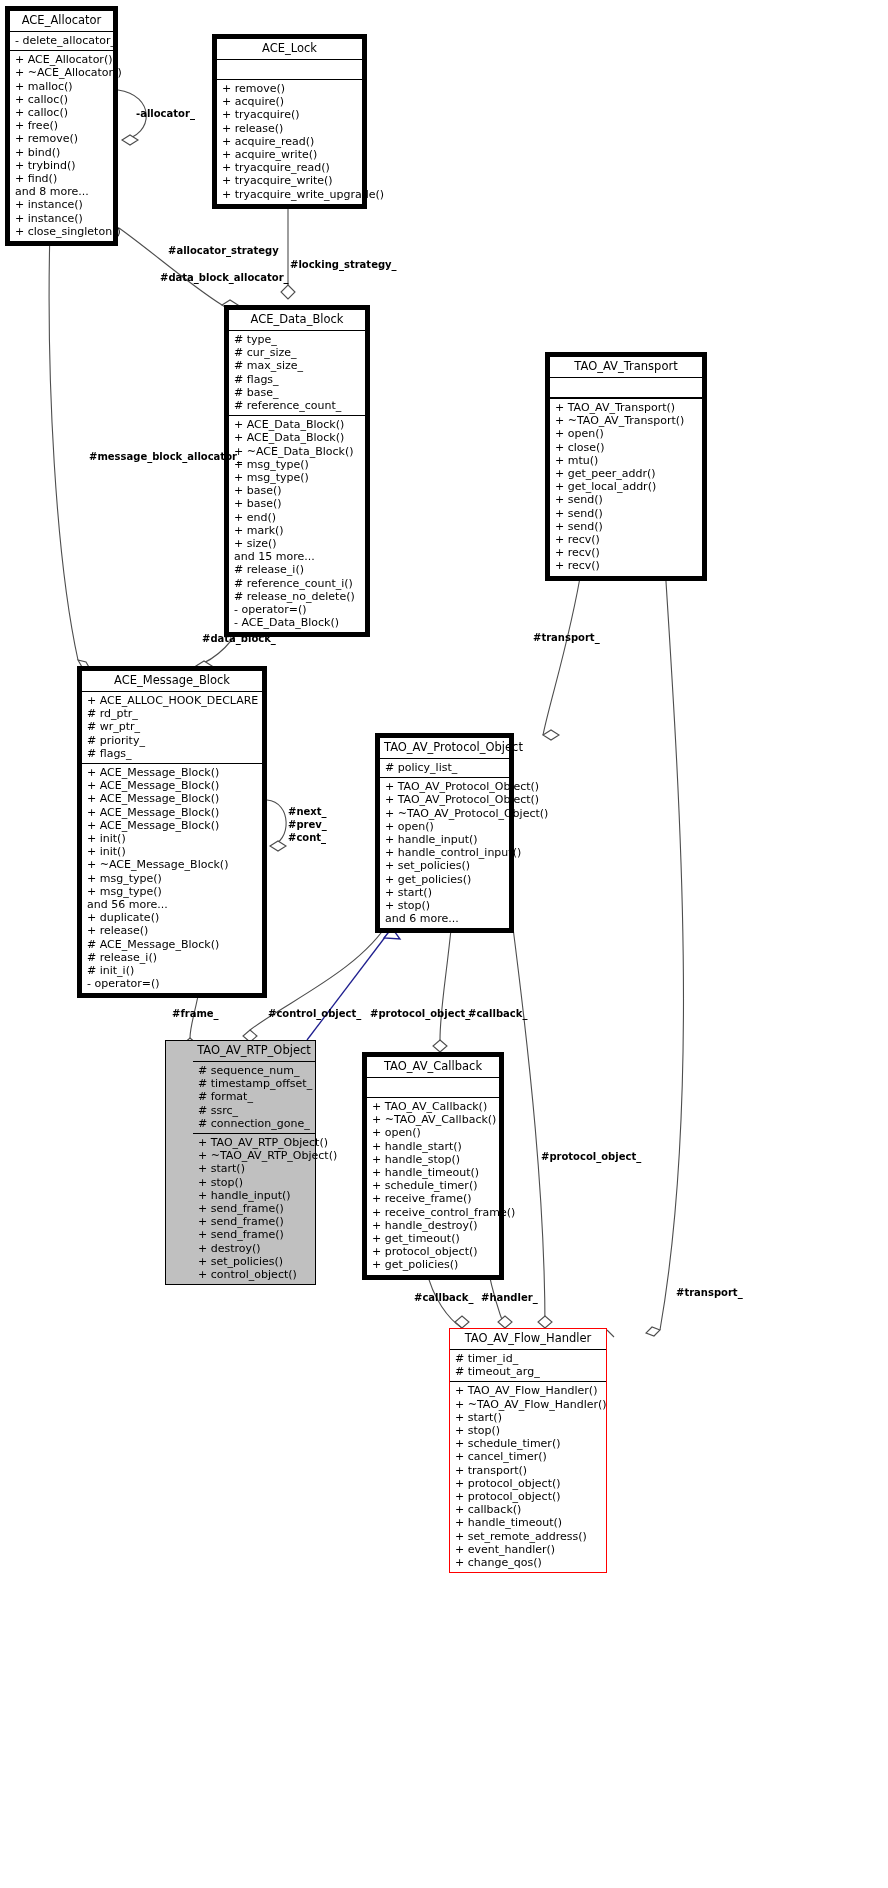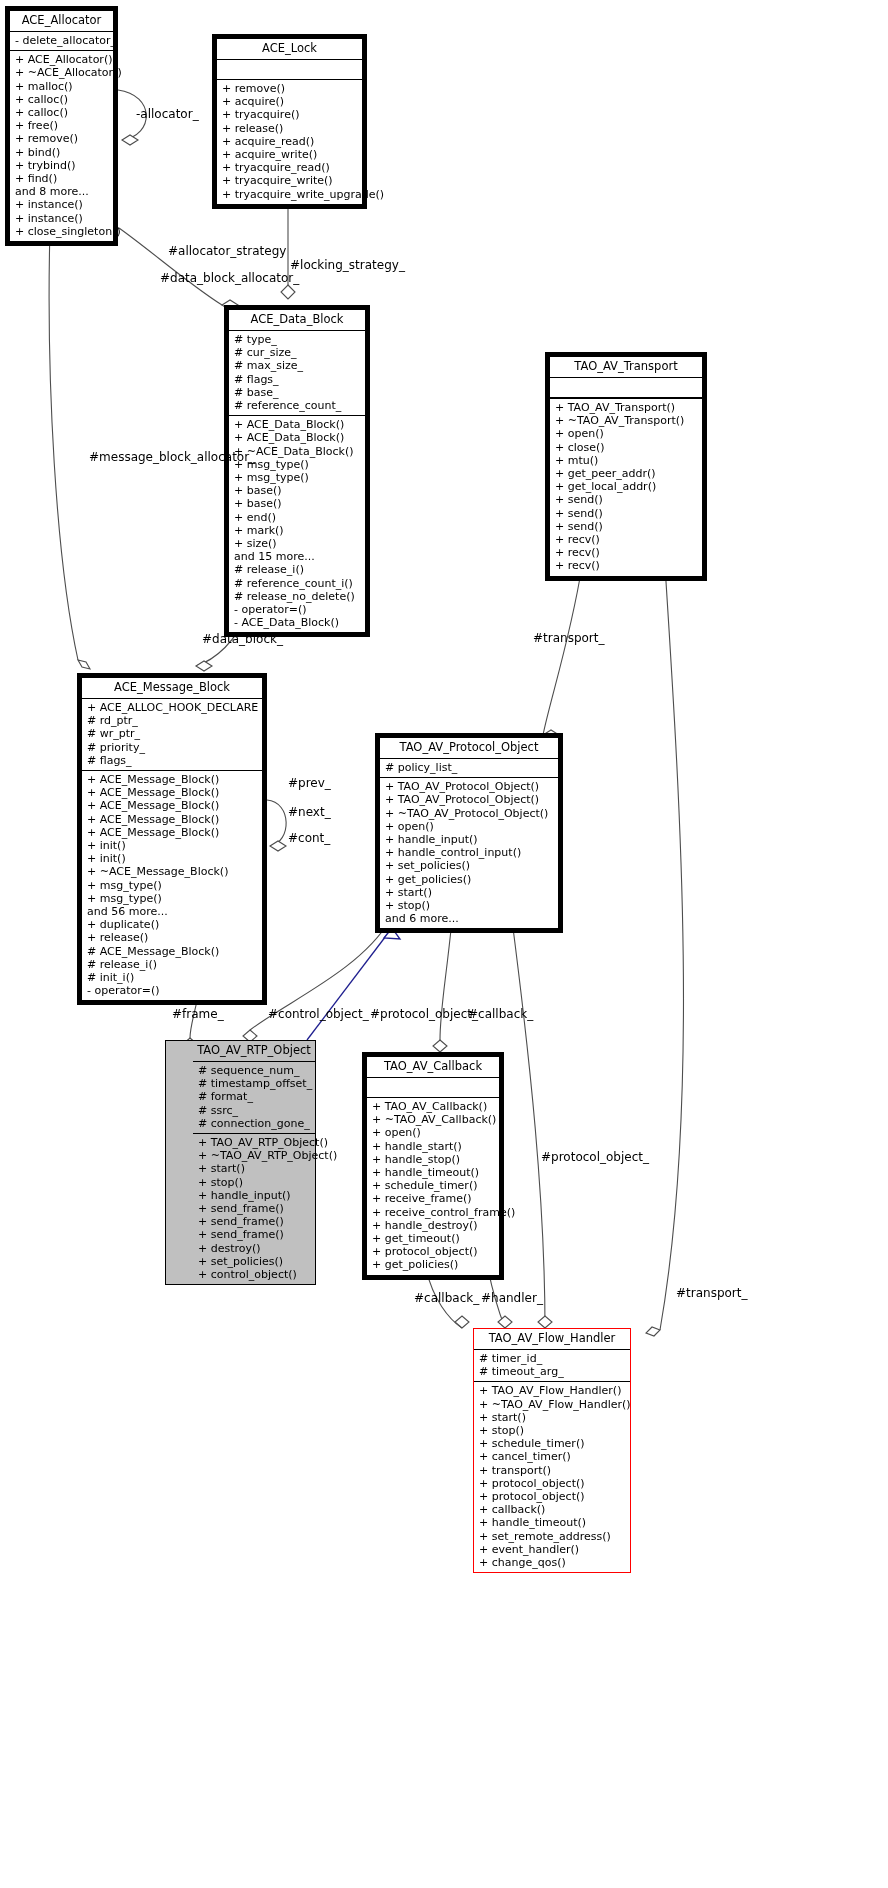--- a/index.html
+++ b/index.html
@@ -58,26 +58,27 @@
   .uml .attrs.empty{
     min-height:14px;
   }
   .uml .row{
     white-space:nowrap;
     line-height:13.2px;
     font-size:11px;
   }
   .edge-label{
     position:absolute;
-    font-size:12px;
+    font-size:10px;
     line-height:12px;
     white-space:nowrap;
     color:#000000;
     z-index:6;
     background:transparent;
+    font-weight:bold;
   }
   svg.edges path, svg.edges line{
     fill:none;
     stroke:#4d4d4d;
     stroke-width:1.1;
   }
   svg.edges .blue{
     stroke:#1f1f8f;
     stroke-width:1.3;
   }
@@ -153,21 +154,21 @@
 
   <div class="edge-label" style="left:160px; top:272px;">#data_block_allocator_</div>
 
   <div class="edge-label" style="left:290px; top:259px;">#locking_strategy_</div>
 
   <div class="edge-label" style="left:89px; top:451px;">#message_block_allocator_</div>
 
   <div class="edge-label" style="left:202px; top:633px;">#data_block_</div>
 
   <div class="edge-label" style="left:288px; top:806px;">#next_</div>
-  <div class="edge-label" style="left:288px; top:777px;">#prev_</div>
+  <div class="edge-label" style="left:288px; top:819px;">#prev_</div>
   <div class="edge-label" style="left:288px; top:832px;">#cont_</div>
 
   <div class="edge-label" style="left:533px; top:632px;">#transport_</div>
 
   <div class="edge-label" style="left:676px; top:1287px;">#transport_</div>
 
   <div class="edge-label" style="left:172px; top:1008px;">#frame_</div>
 
   <div class="edge-label" style="left:268px; top:1008px;">#control_object_</div>
 
@@ -249,21 +250,21 @@
       <div class="row">+ size()</div>
       <div class="row">and 15 more...</div>
       <div class="row"># release_i()</div>
       <div class="row"># reference_count_i()</div>
       <div class="row"># release_no_delete()</div>
       <div class="row">- operator=()</div>
       <div class="row">- ACE_Data_Block()</div>
     </div>
   </div>
 
-  <div class="uml" style="left:77px; top:666px; width:190px;margin-top:7px;">
+  <div class="uml" style="left:77px; top:666px; width:190px;">
     <div class="title">ACE_Message_Block</div>
     <div class="sep"></div>
     <div class="attrs">
       <div class="row">+ ACE_ALLOC_HOOK_DECLARE</div>
       <div class="row"># rd_ptr_</div>
       <div class="row"># wr_ptr_</div>
       <div class="row"># priority_</div>
       <div class="row"># flags_</div>
     </div>
     <div class="sep"></div>
@@ -303,21 +304,21 @@
       <div class="row">+ get_local_addr()</div>
       <div class="row">+ send()</div>
       <div class="row">+ send()</div>
       <div class="row">+ send()</div>
       <div class="row">+ recv()</div>
       <div class="row">+ recv()</div>
       <div class="row">+ recv()</div>
     </div>
   </div>
 
-  <div class="uml" style="left:375px; top:733px; width:188px;">
+  <div class="uml" style="left:375px; top:733px; width:139px;">
     <div class="title">TAO_AV_Protocol_Object</div>
     <div class="sep"></div>
     <div class="attrs">
       <div class="row"># policy_list_</div>
     </div>
     <div class="sep"></div>
     <div class="ops">
       <div class="row">+ TAO_AV_Protocol_Object()</div>
       <div class="row">+ TAO_AV_Protocol_Object()</div>
       <div class="row">+ ~TAO_AV_Protocol_Object()</div>
@@ -373,21 +374,21 @@
       <div class="row">+ schedule_timer()</div>
       <div class="row">+ receive_frame()</div>
       <div class="row">+ receive_control_frame()</div>
       <div class="row">+ handle_destroy()</div>
       <div class="row">+ get_timeout()</div>
       <div class="row">+ protocol_object()</div>
       <div class="row">+ get_policies()</div>
     </div>
   </div>
 
-  <div class="uml redbox" style="left:449px; top:1328px; width:158px;margin-left:24px;">
+  <div class="uml redbox" style="left:449px; top:1328px; width:158px;">
     <div class="title">TAO_AV_Flow_Handler</div>
     <div class="sep"></div>
     <div class="attrs">
       <div class="row"># timer_id_</div>
       <div class="row"># timeout_arg_</div>
     </div>
     <div class="sep"></div>
     <div class="ops">
       <div class="row">+ TAO_AV_Flow_Handler()</div>
       <div class="row">+ ~TAO_AV_Flow_Handler()</div>

